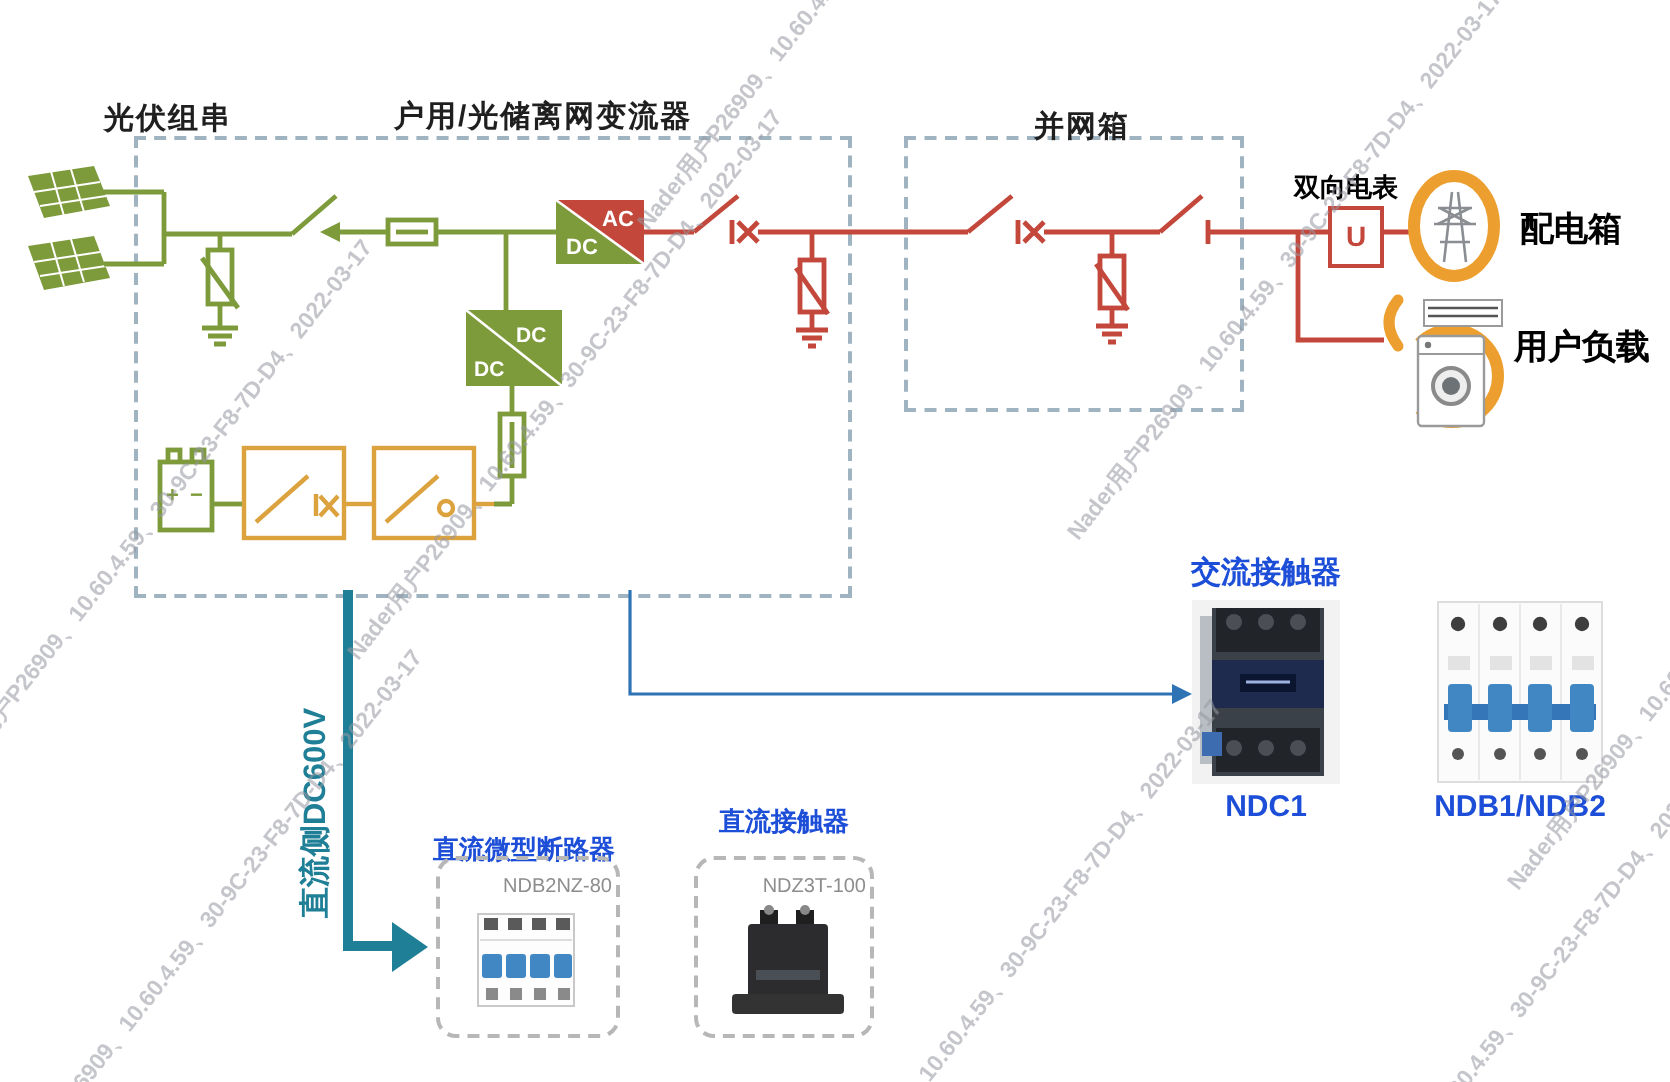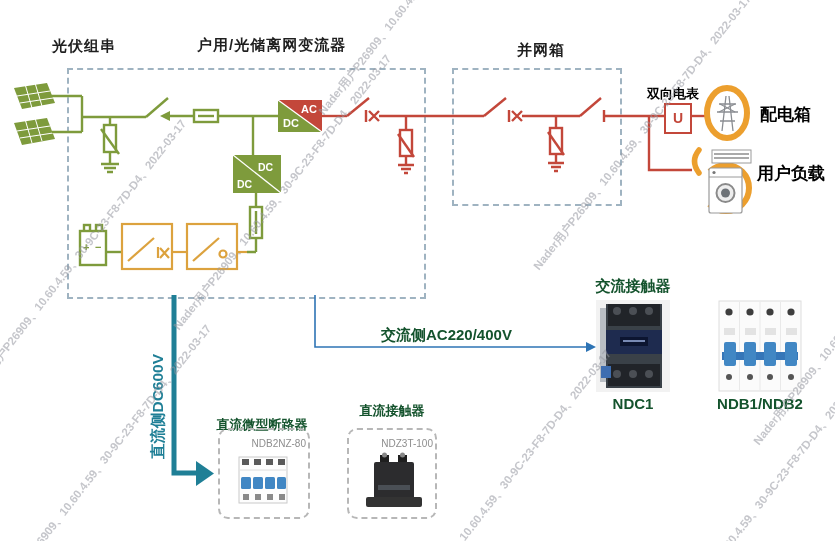--- a/index.html
+++ b/index.html
@@ -1,20 +1,20 @@
 <!DOCTYPE html>
 <html><head>
 <meta charset="utf-8">
 <style>
   html,body{margin:0;padding:0;background:#fff;}
   #canvas{position:relative;width:835px;height:541px;background:#fff;overflow:hidden;
           font-family:"Liberation Sans","DejaVu Sans",sans-serif;}
   .lbl{position:absolute;font-weight:bold;color:#1f1f1f;white-space:nowrap;}
-  .sec{font-size:15px;letter-spacing:1px;}
-  .blue{color:#14532d;}
+  .sec{font-size:15px;letter-spacing:1px;margin-top:13px;}
+  .blue{color:#1d4ed8;}
   .redlbl{color:#000000;}
   .teal{color:#1F7F96;}
   .model{position:absolute;font-size:10px;color:#8d8d8d;text-align:right;white-space:nowrap;}
   .dash-big{position:absolute;border:2px dashed #9FB3C1;}
   .dash-prod{position:absolute;border:2px dashed #b7b7b7;border-radius:10px;}
   .wm{position:absolute;font-size:11.5px;color:rgba(150,152,160,0.55);white-space:nowrap;
       transform:rotate(-52deg);z-index:6;pointer-events:none;font-weight:bold;}
   svg{position:absolute;left:0;top:0;}
   .title-center{text-align:center;}
   #meter-box{position:absolute;left:664px;top:103px;width:24px;height:27px;border:2.5px solid #C3473A;
@@ -266,21 +266,20 @@
         <circle cx="791" cy="377" r="3" fill="#555"></circle>
     </g>
   </svg>
 
   <div class="lbl redlbl" style="left:647px;top:85px;font-size:13px;">双向电表</div>
   <div id="meter-box">U</div>
 
   <div class="lbl redlbl" style="left:760px;top:103px;font-size:17px;">配电箱</div>
   <div class="lbl redlbl" style="left:757px;top:162px;font-size:17px;">用户负载</div>
 
-  <div class="lbl blue" style="left:381px;top:326px;font-size:15px;">交流侧AC220/400V</div>
   <div class="lbl teal" style="left:88px;top:396px;width:140px;font-size:15.5px;text-align:center;transform:rotate(-90deg);transform-origin:center;">直流侧DC600V</div>
 
   <div class="lbl blue title-center" style="left:214px;top:402px;width:96px;font-size:13px;margin-top:14px;">直流微型断路器</div>
   <div class="dash-prod" style="left:218px;top:428px;width:88px;height:87px;"></div>
   <div class="model" style="left:218px;top:438px;width:88px;">NDB2NZ-80</div>
 
   <div class="lbl blue title-center" style="left:352px;top:402px;width:80px;font-size:13px;">直流接触器</div>
   <div class="dash-prod" style="left:347px;top:428px;width:86px;height:87px;"></div>
   <div class="model" style="left:347px;top:438px;width:86px;">NDZ3T-100</div>
 

